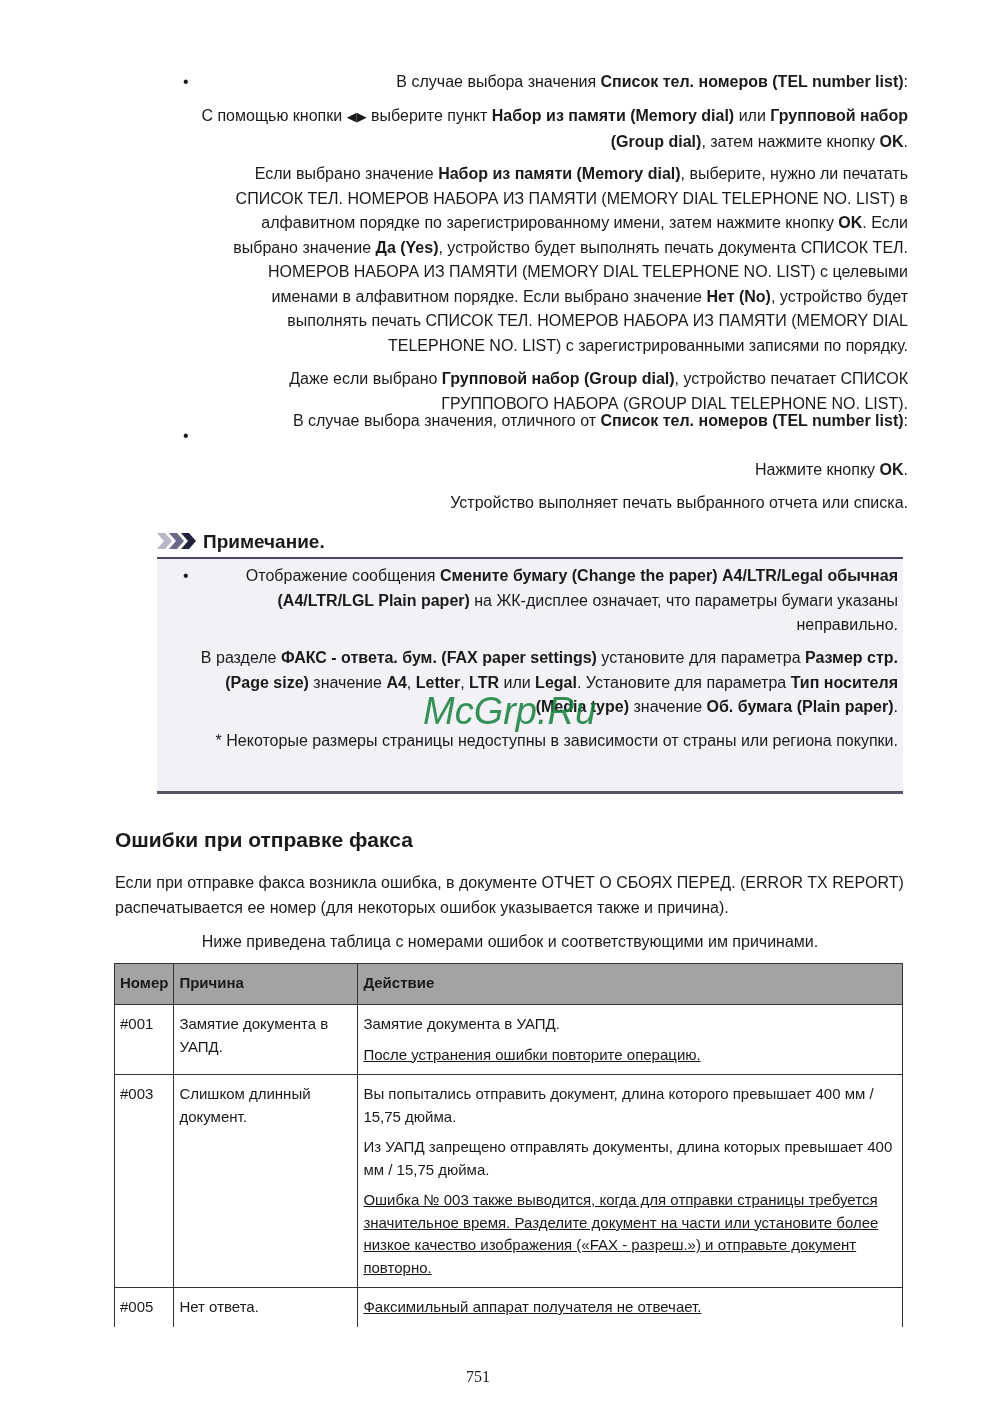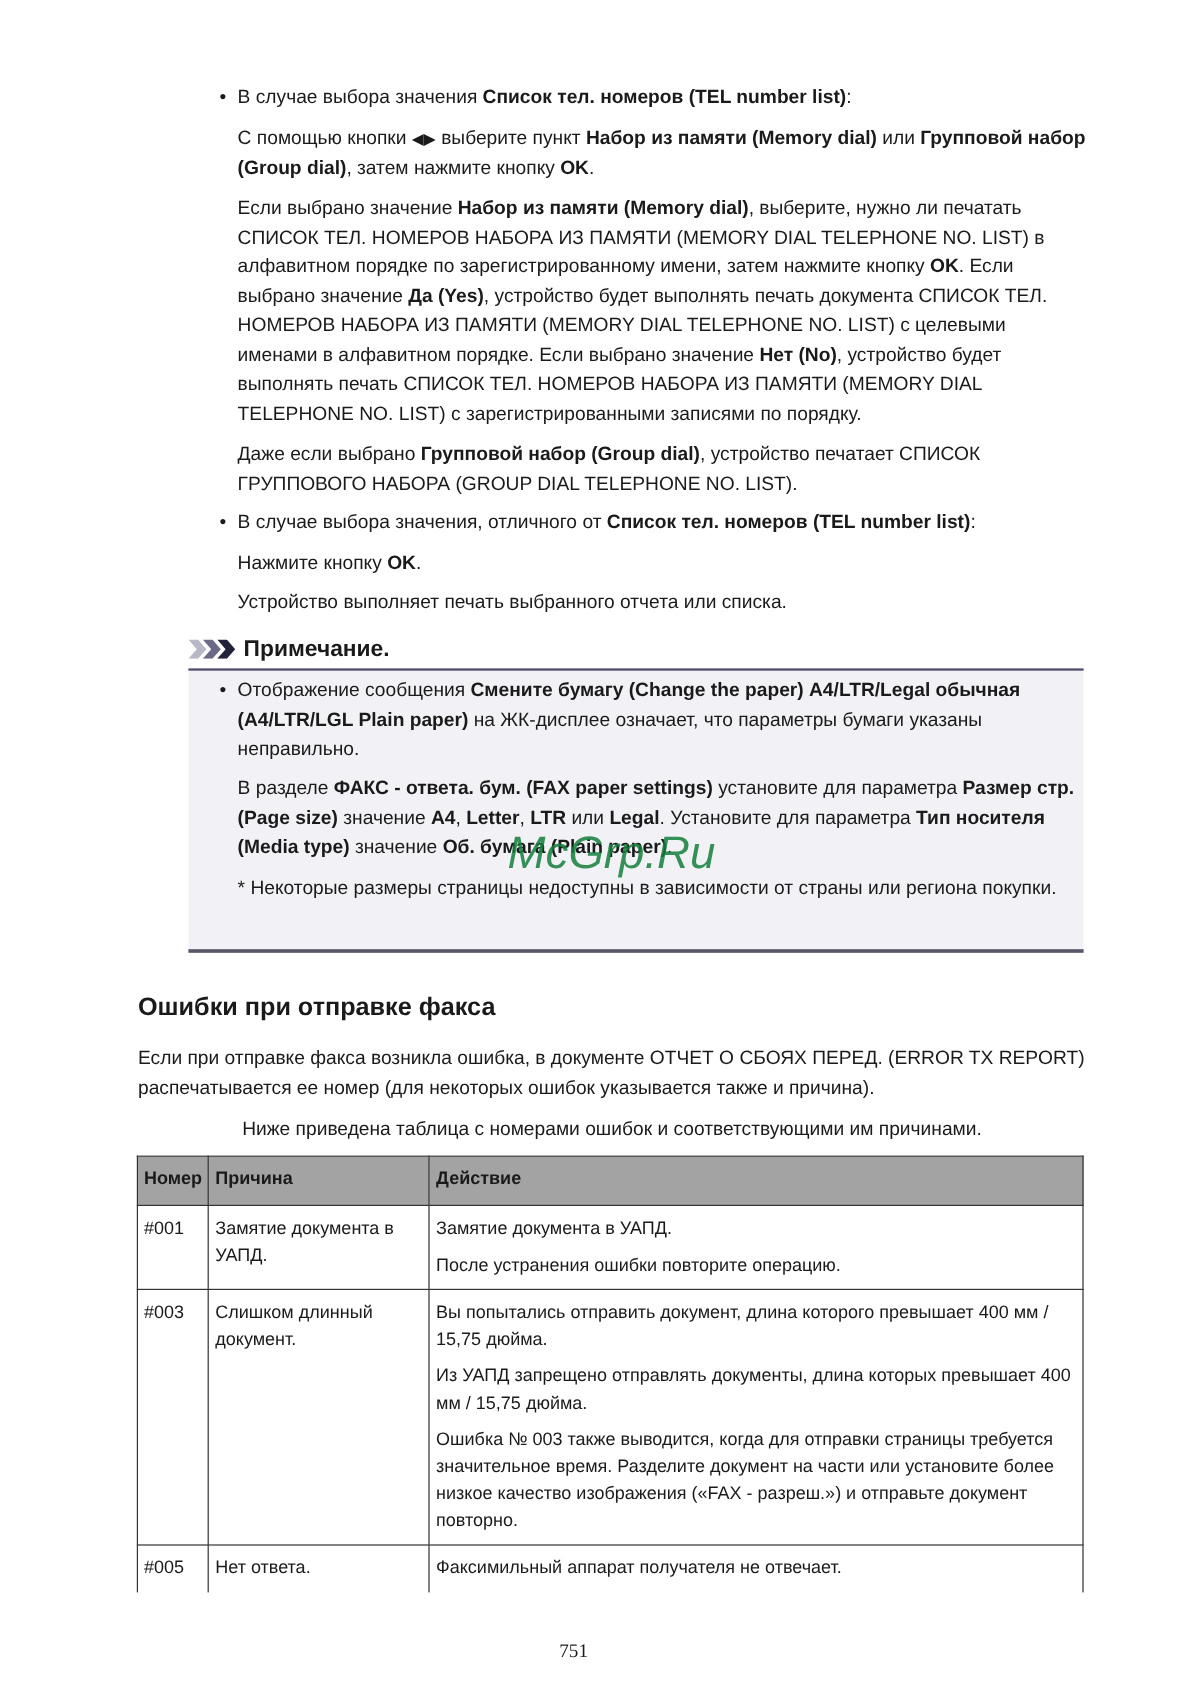--- a/index.html
+++ b/index.html
@@ -1,33 +1,33 @@
 <!DOCTYPE html>
 <html><head>
 <meta charset="utf-8">
 <style>
   html, body { margin:0; padding:0; background:#ffffff; }
   body { width:1000px; height:1414px; position:relative; overflow:hidden;
          font-family:"Liberation Sans", sans-serif; color:#1a1a1a; font-size:16px; }
   b { font-weight:bold; }
-  .block { position:absolute; left:198px; width:710px; line-height:24.5px; }
+  .block { position:absolute; left:198px; width:710px; line-height:24.5px;text-align:right; }
   .bullet { position:absolute; left:183px; }
   .note-head { position:absolute; left:157px; top:530px; width:746px; height:27px;
                border-bottom:2px solid #4a4a66; }
   .note-head .chev { position:absolute; left:0; top:3px; }
   .note-head .title { position:absolute; left:46px; top:1px; font-size:19px; font-weight:bold; }
   .note-body { position:absolute; left:157px; top:559px; width:746px; height:232px;
                background:#f2f2f6; border-bottom:3px solid #555566; }
   h2 { position:absolute; left:115px; top:828px; margin:0; font-size:21px; font-weight:bold; }
   .para { position:absolute; left:115px; width:790px; line-height:24.5px; }
   table { position:absolute; left:114px; top:963px; width:789px; border-collapse:collapse; font-size:15px; }
   th, td { border:1.5px solid #333; vertical-align:top; text-align:left; padding:8px 5px; line-height:22.5px; }
   th { background:#a3a3a3; font-weight:bold; height:24px; }
   td p { margin:0 0 8px 0; }
-  td p:last-child { margin-bottom:0; }
+  td p:last-child { margin-bottom:0;text-decoration:underline; }
   .page-num { position:absolute; left:0; width:956px; top:1368px; text-align:center;
               font-family:"Liberation Serif", serif; font-size:16px; }
   .watermark { position:absolute; left:423px; top:690px; font-size:38px; color:#15803d;
                font-style:italic; opacity:0.85; letter-spacing:0px; }
 </style>
 </head>
 <body>
 
 <span class="bullet" style="top:73px;">•</span>
 <div class="block" style="top:70px;">
@@ -37,21 +37,21 @@
   <span>С помощью кнопки </span><span style="font-size:13px;">◀▶</span><span> выберите пункт </span><b>Набор из памяти (Memory dial)</b><span> или </span><b>Групповой набор (Group dial)</b><span>, затем нажмите кнопку </span><b>OK</b><span>.</span>
 </div>
 <div class="block" style="top:162px;">
   <span>Если выбрано значение </span><b>Набор из памяти (Memory dial)</b><span>, выберите, нужно ли печатать СПИСОК ТЕЛ. НОМЕРОВ НАБОРА ИЗ ПАМЯТИ (MEMORY DIAL TELEPHONE NO. LIST) в алфавитном порядке по зарегистрированному имени, затем нажмите кнопку </span><b>OK</b><span>. Если выбрано значение </span><b>Да (Yes)</b><span>, устройство будет выполнять печать документа СПИСОК ТЕЛ. НОМЕРОВ НАБОРА ИЗ ПАМЯТИ (MEMORY DIAL TELEPHONE NO. LIST) с целевыми именами в алфавитном порядке. Если выбрано значение </span><b>Нет (No)</b><span>, устройство будет выполнять печать СПИСОК ТЕЛ. НОМЕРОВ НАБОРА ИЗ ПАМЯТИ (MEMORY DIAL TELEPHONE NO. LIST) с зарегистрированными записями по порядку.</span>
 </div>
 <div class="block" style="top:367px;">
   <span>Даже если выбрано </span><b>Групповой набор (Group dial)</b><span>, устройство печатает СПИСОК ГРУППОВОГО НАБОРА (GROUP DIAL TELEPHONE NO. LIST).</span>
 </div>
 
 <span class="bullet" style="top:427px;">•</span>
-<div class="block" style="top:424px;">
+<div class="block" style="top:409px;">
   <span>В случае выбора значения, отличного от </span><b>Список тел. номеров (TEL number list)</b><span>:</span>
 </div>
 <div class="block" style="top:458px;">
   <span>Нажмите кнопку </span><b>OK</b><span>.</span>
 </div>
 <div class="block" style="top:491px;">Устройство выполняет печать выбранного отчета или списка.</div>
 
 <div class="note-head">
   <svg class="chev" width="42" height="16" viewBox="0 0 42 16">
     <polygon points="0,0 8,0 15,8 8,16 0,16 7,8" fill="#b8b8c8"></polygon>

